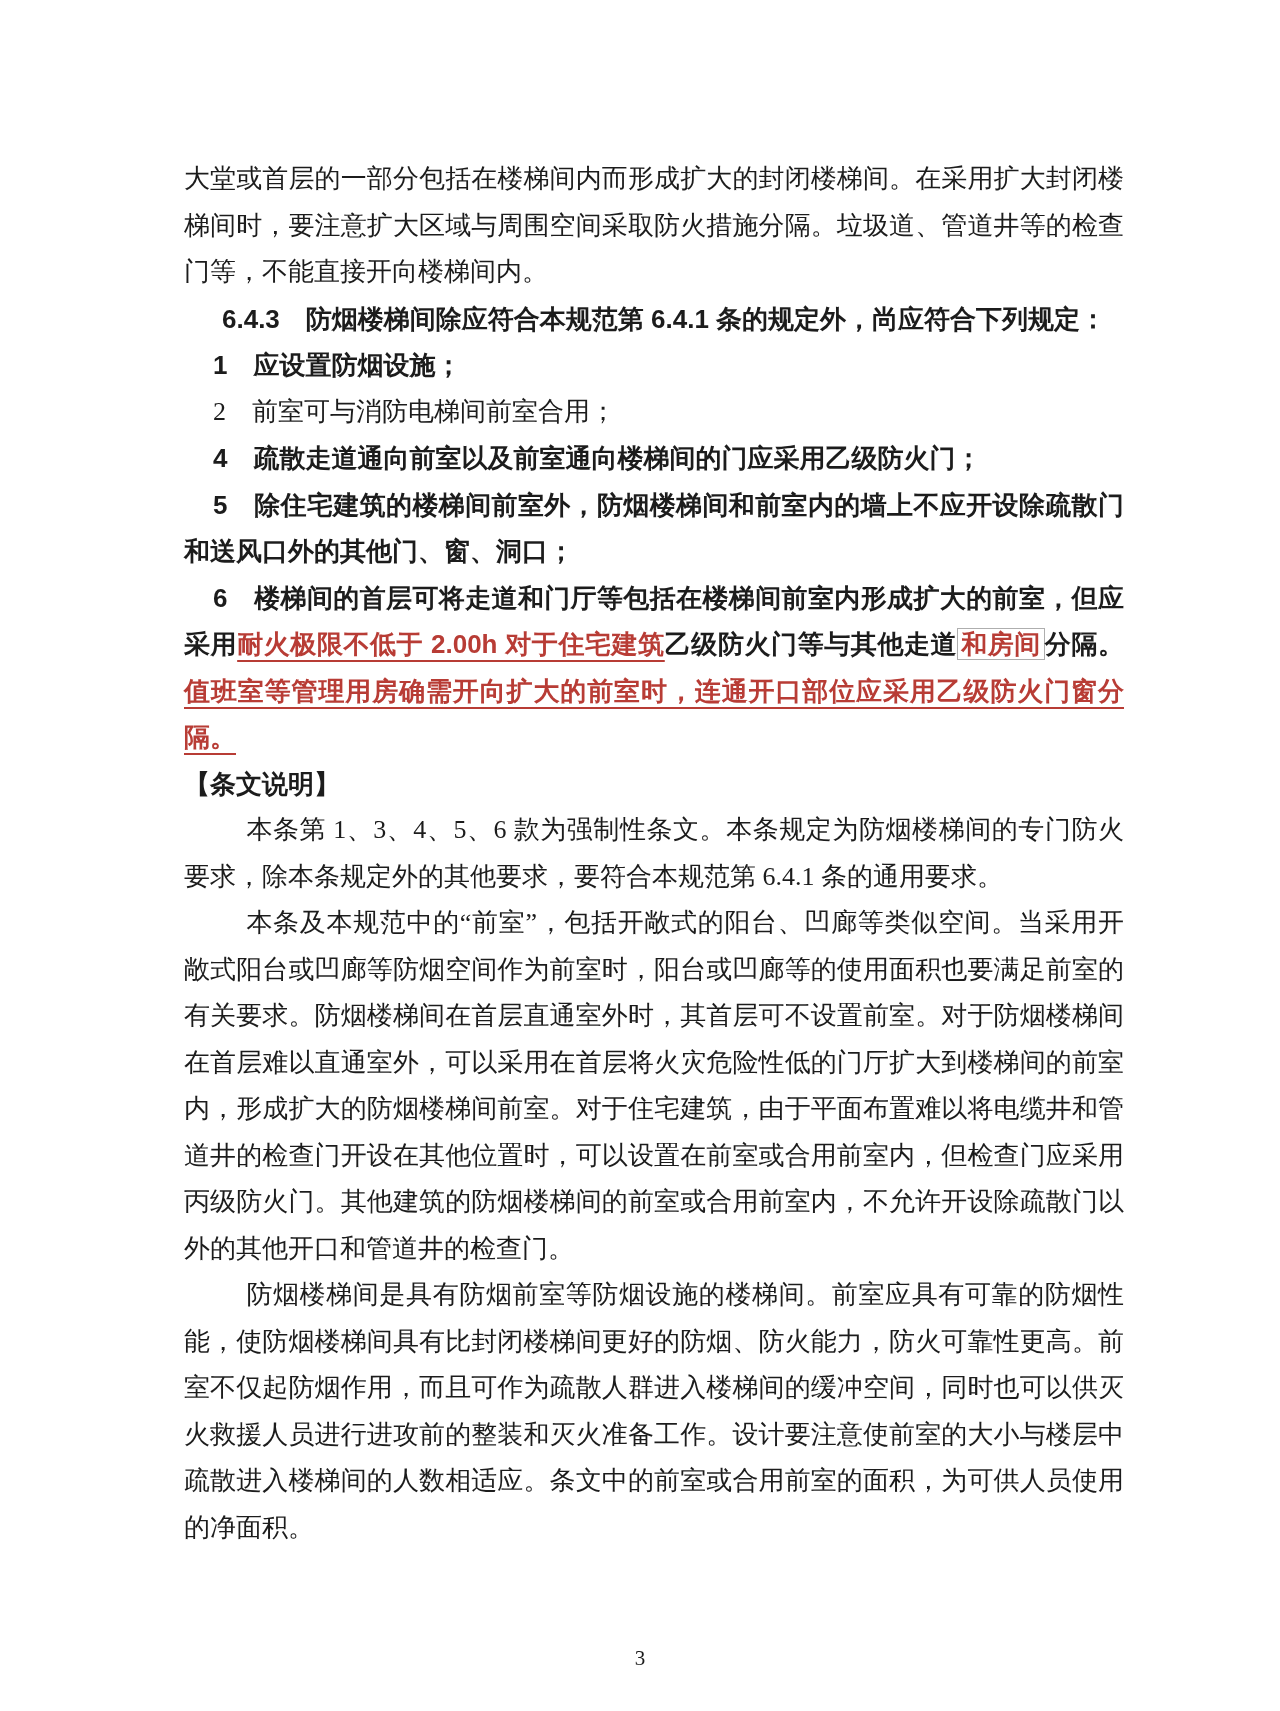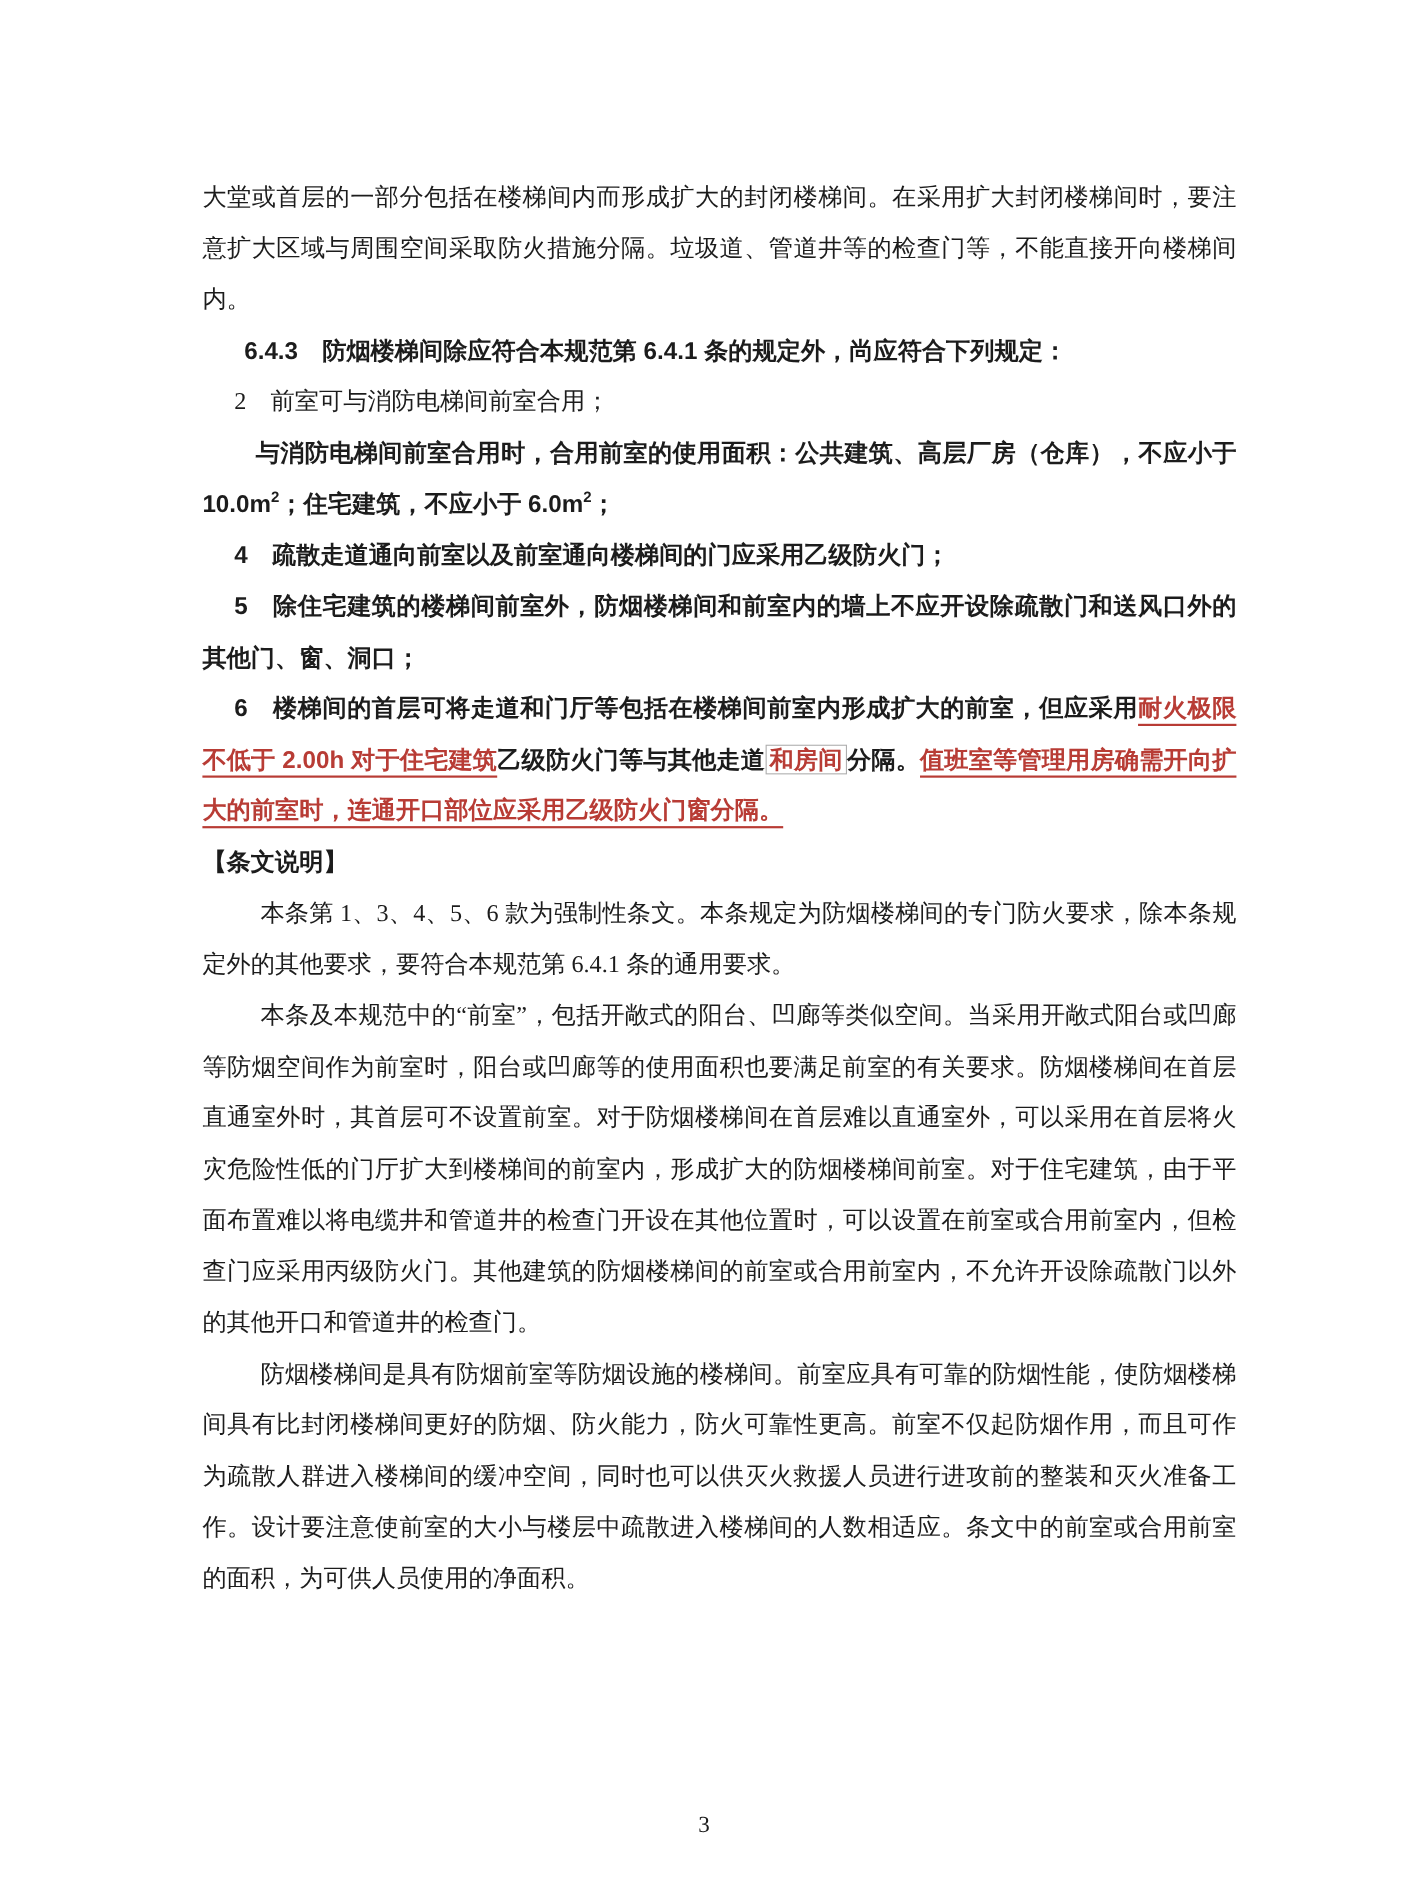--- a/index.html
+++ b/index.html
@@ -8,21 +8,21 @@
     width: 1280px;
     height: 1711px;
     margin: 0 auto;
     background: var(--page-bg, #ffffff);
     box-sizing: border-box;
     padding: 156px 156px 0 184px;
     overflow: hidden;
   }
   .doc {
     font-family: "Liberation Serif", "DejaVu Serif", serif;
-    font-size: 22px;
+    font-size: 26px;
     line-height: 46.5px;
     color: var(--ink, #1c1c1c);
     text-align: justify;
   }
   .doc p { margin: 0; }
   
   p.body          { font-family: "Liberation Serif", "DejaVu Serif", serif; font-weight: 400; }
   p.body-indent   { font-family: "Liberation Serif", "DejaVu Serif", serif; font-weight: 400; text-indent: 2.4em; }
   p.clause-head   { font-family: "Liberation Sans", "DejaVu Sans", sans-serif; font-weight: 700; margin-left: 38px; }
   p.item-bold     { font-family: "Liberation Sans", "DejaVu Sans", sans-serif; font-weight: 700; text-indent: 29px; }
@@ -44,22 +44,22 @@
     color: var(--ink, #1c1c1c);
   }
 </style>
 </head>
 <body>
 
 <div class="page">
   <div class="doc">
       <p class="body"><span>大堂或首层的一部分包括在楼梯间内而形成扩大的封闭楼梯间。在采用扩大封闭楼梯间时，要注意扩大区域与周围空间采取防火措施分隔。垃圾道、管道井等的检查门等，不能直接开向楼梯间内。</span></p>
       <p class="clause-head"><span>6.4.3　防烟楼梯间除应符合本规范第 6.4.1 条的规定外，尚应符合下列规定：</span></p>
+      <p class="item-bold"><span>1　应设置防烟设施；</span></p>
       <p class="item-regular"><span>2　前室可与消防电梯间前室合用；</span></p>
-      <p class="body-indent-bold"><span>与消防电梯间前室合用时，合用前室的使用面积：公共建筑、高层厂房（仓库），不应小于 10.0m</span><sup>2</sup><span>；住宅建筑，不应小于 6.0m</span><sup>2</sup><span>；</span></p>
       <p class="item-bold"><span>4　疏散走道通向前室以及前室通向楼梯间的门应采用乙级防火门；</span></p>
       <p class="item-bold"><span>5　除住宅建筑的楼梯间前室外，防烟楼梯间和前室内的墙上不应开设除疏散门和送风口外的其他门、窗、洞口；</span></p>
       <p class="item-bold"><span>6　楼梯间的首层可将走道和门厅等包括在楼梯间前室内形成扩大的前室，但应采用</span><span class="red u">耐火极限不低于 2.00h 对于住宅建筑</span><span>乙级防火门等与其他走道</span><span class="red boxed">和房间</span><span>分隔。</span><span class="red u">值班室等管理用房确需开向扩大的前室时，连通开口部位应采用乙级防火门窗分隔。</span></p>
       <p class="section-caption"><span>【条文说明】</span></p>
       <p class="body-indent"><span>本条第 1、3、4、5、6 款为强制性条文。本条规定为防烟楼梯间的专门防火要求，除本条规定外的其他要求，要符合本规范第 6.4.1 条的通用要求。</span></p>
       <p class="body-indent"><span>本条及本规范中的“前室”，包括开敞式的阳台、凹廊等类似空间。当采用开敞式阳台或凹廊等防烟空间作为前室时，阳台或凹廊等的使用面积也要满足前室的有关要求。防烟楼梯间在首层直通室外时，其首层可不设置前室。对于防烟楼梯间在首层难以直通室外，可以采用在首层将火灾危险性低的门厅扩大到楼梯间的前室内，形成扩大的防烟楼梯间前室。对于住宅建筑，由于平面布置难以将电缆井和管道井的检查门开设在其他位置时，可以设置在前室或合用前室内，但检查门应采用丙级防火门。其他建筑的防烟楼梯间的前室或合用前室内，不允许开设除疏散门以外的其他开口和管道井的检查门。</span></p>
       <p class="body-indent"><span>防烟楼梯间是具有防烟前室等防烟设施的楼梯间。前室应具有可靠的防烟性能，使防烟楼梯间具有比封闭楼梯间更好的防烟、防火能力，防火可靠性更高。前室不仅起防烟作用，而且可作为疏散人群进入楼梯间的缓冲空间，同时也可以供灭火救援人员进行进攻前的整装和灭火准备工作。设计要注意使前室的大小与楼层中疏散进入楼梯间的人数相适应。条文中的前室或合用前室的面积，为可供人员使用的净面积。</span></p>
     </div>
   <div class="footer">3</div>
 </div>

